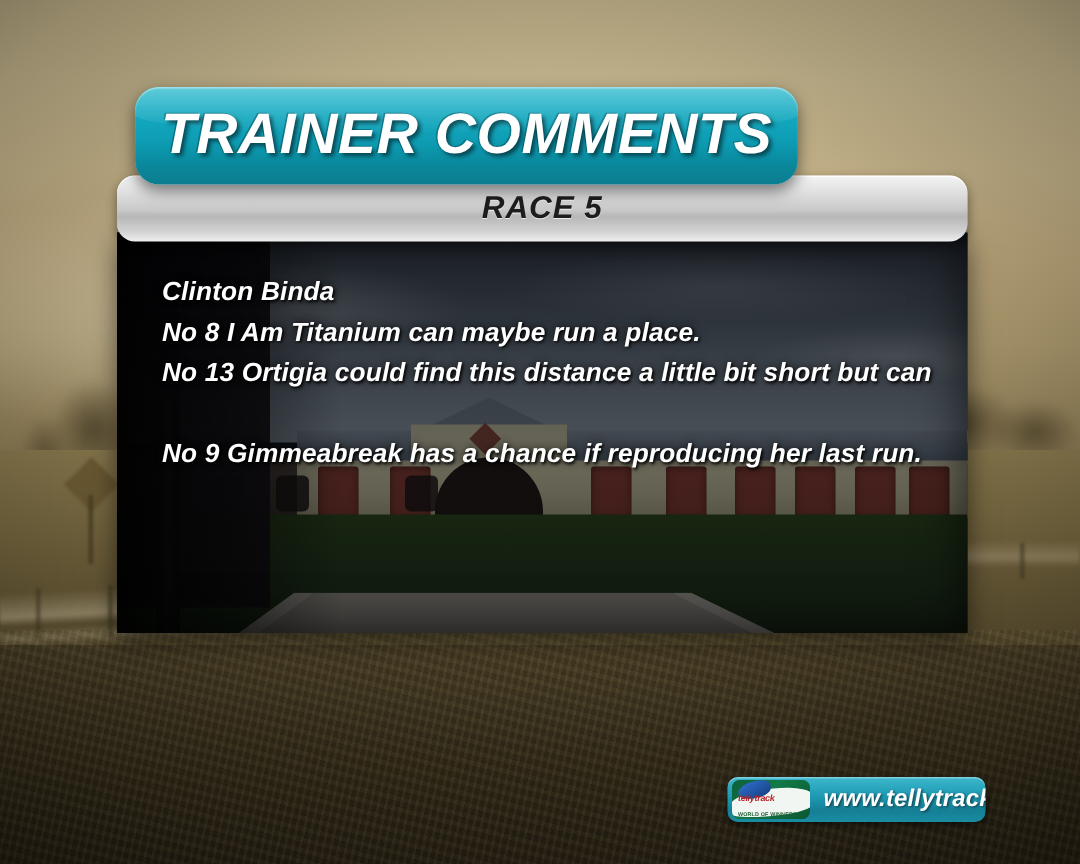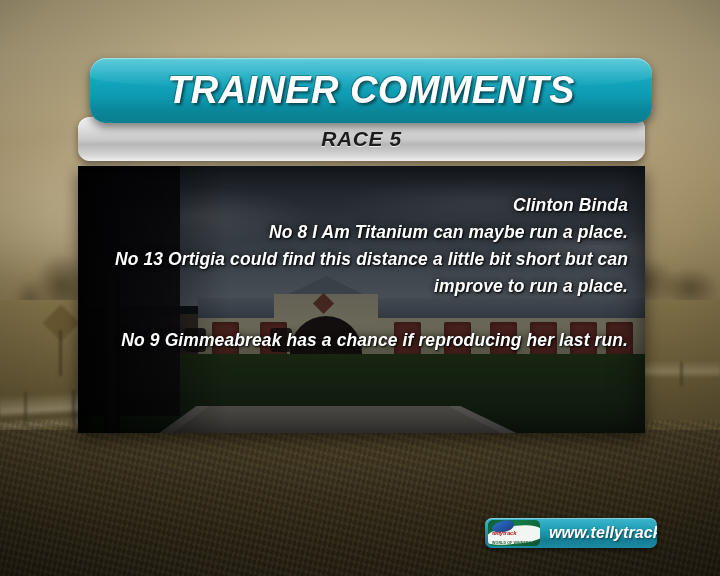--- a/index.html
+++ b/index.html
@@ -89,25 +89,24 @@
       rgba(0,0,0,0) 40%, rgba(0,0,0,.22) 78%, rgba(0,0,0,.42) 100%);
   }
 
   
   #card{
     position:absolute; left:78px; top:58px; width:570px; height:452px;
   }
 
   
   .photo{
-    position:absolute; left:0px; top:108px; width:567px; height:267px;
+    position:absolute; left:0px; top:97px; width:567px; height:267px;
     overflow:hidden;
     box-shadow:0 6px 16px rgba(0,0,0,.55);
     background:#14181d;
-    text-align:right;
   }
   .ph-sky{
     position:absolute; left:0; top:0; width:567px; height:140px;
     background:linear-gradient(180deg,#5c6876 0%,#6d7a88 32%,#8795a3 62%,#9aa7b3 100%);
   }
   .ph-cloud{
     position:absolute; left:0; top:10px; width:567px; height:120px;
     background:
       radial-gradient(ellipse 160px 42px at 120px 40px, rgba(225,233,240,.55), rgba(225,233,240,0) 70%),
       radial-gradient(ellipse 200px 34px at 400px 26px, rgba(210,220,230,.45), rgba(210,220,230,0) 70%),
@@ -215,21 +214,21 @@
     display:flex; align-items:center; justify-content:center;
   }
   .subbar span{
     font-style:italic; font-weight:bold; font-size:21px; color:#1d1d1d;
     letter-spacing:.6px;
     text-shadow:0 1px 0 rgba(255,255,255,.7);
   }
 
   
   .titlebar{
-    position:absolute; left:12px; top:0px; width:562px; height:65px;
+    position:absolute; left:12px; top:0px; width:442px; height:65px;
     border-radius:16px;
     background:linear-gradient(180deg,#27b9cd 0%,#13a8bf 30%,#0d9bb2 58%,#0a8699 82%,#0c7e90 100%);
     box-shadow:0 4px 10px rgba(0,0,0,.5), inset 0 1px 1px rgba(255,255,255,.45);
     display:flex; align-items:center; justify-content:center;
     overflow:hidden;
   }
   .titlebar::after{
     content:""; position:absolute; left:0; top:0; width:100%; height:48%;
     background:linear-gradient(180deg, rgba(255,255,255,.26), rgba(255,255,255,0));
     border-radius:16px 16px 40% 40%;
@@ -345,21 +344,20 @@
     <div class="ph-tree"></div>
     <div class="ph-trunk"></div>
     <div class="ph-dark"></div>
     <div class="ph-leftshade"></div>
     <div class="ph-edge"></div>
 
     <div class="copy">
       <div>Clinton Binda</div>
       <div>No 8 I Am Titanium can maybe run a place.</div>
       <div>No 13 Ortigia could find this distance a little bit short but can</div>
-      <div>improve to run a place.</div>
       <span class="gap"></span>
       <div>No 9 Gimmeabreak has a chance if reproducing her last run.</div>
     </div>
   </div>
 
   <div class="subbar">
     <span>RACE 5</span>
   </div>
 
   <div class="titlebar">

